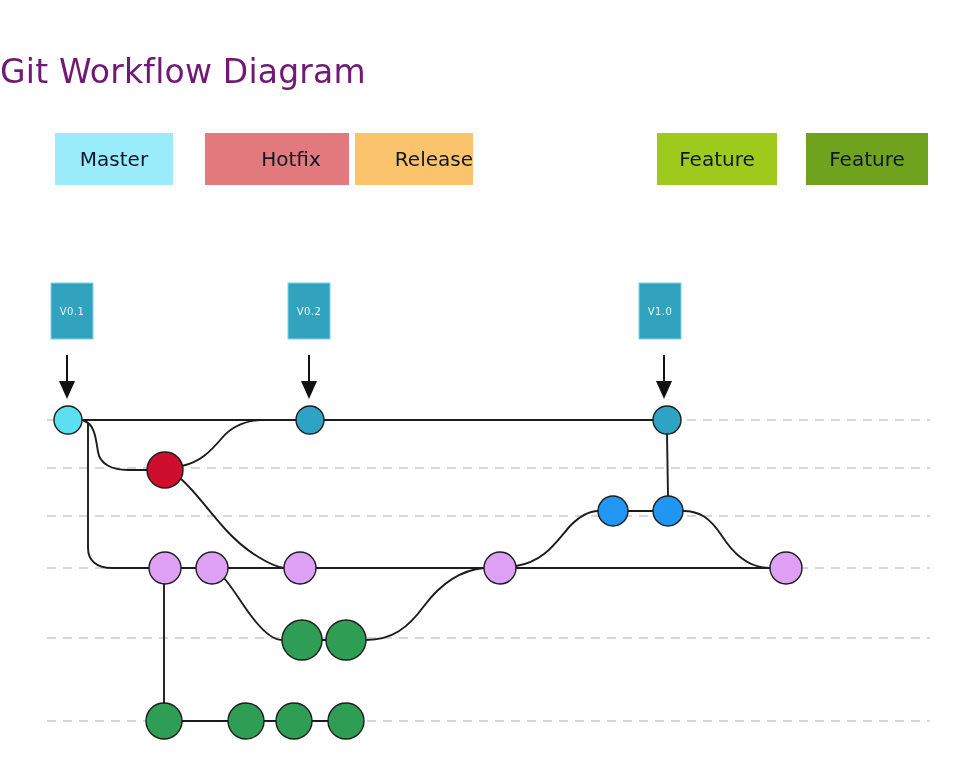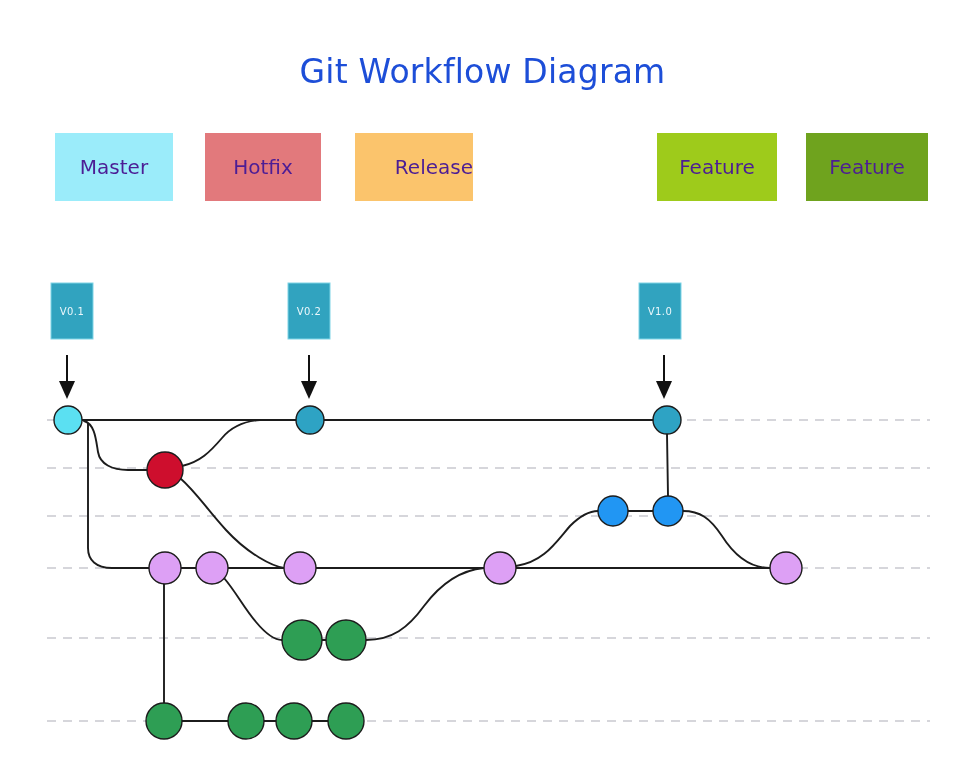--- a/index.html
+++ b/index.html
@@ -12,42 +12,41 @@
     height: 775px;
     position: relative;
     font-family: "DejaVu Sans", "Liberation Sans", sans-serif;
     overflow: hidden;
   }
   #page-title {
     position: absolute;
     top: 52px;
     left: 0;
     width: 965px;
-    text-align: center;
     font-size: 33px;
     font-weight: 400;
-    color: #1d4ed8;
+    color: #701a75;
     letter-spacing: 0.2px;
   }
   #legend {
     position: absolute;
     top: 133px;
     left: 0;
     width: 965px;
     height: 72px;
   }
   .legend-box {
     position: absolute;
     top: 0;
-    height: 68px;
+    height: 52px;
     display: flex;
     align-items: center;
     justify-content: center;
     font-size: 20px;
-    color: #4c1d95;
+    color: #0f172a;
   }
   #graph {
     position: absolute;
     left: 0;
     top: 0;
     width: 965px;
     height: 775px;
   }
   .tag-label {
     font-size: 10px;
@@ -58,21 +57,21 @@
 </style>
 </head>
 <body>
 
 <div id="page-title">Git Workflow Diagram</div>
 
 <div id="legend">
     <div class="legend-box" style="left: 55px; width: 118px; background: rgb(155, 236, 250);">
       <span>Master</span>
     </div>
-    <div class="legend-box" style="left: 205px; width: 116px; background: rgb(226, 121, 124);">
+    <div class="legend-box" style="left: 205px; width: 116px; background: rgb(226, 121, 124); padding-left: 28px;">
       <span>Hotfix</span>
     </div>
     <div class="legend-box" style="left: 355px; width: 118px; background: rgb(251, 196, 108); justify-content: flex-end;">
       <span>Release</span>
     </div>
     <div class="legend-box" style="left: 657px; width: 120px; background: rgb(158, 203, 27);">
       <span>Feature</span>
     </div>
     <div class="legend-box" style="left: 806px; width: 122px; background: rgb(111, 163, 30);">
       <span>Feature</span>

